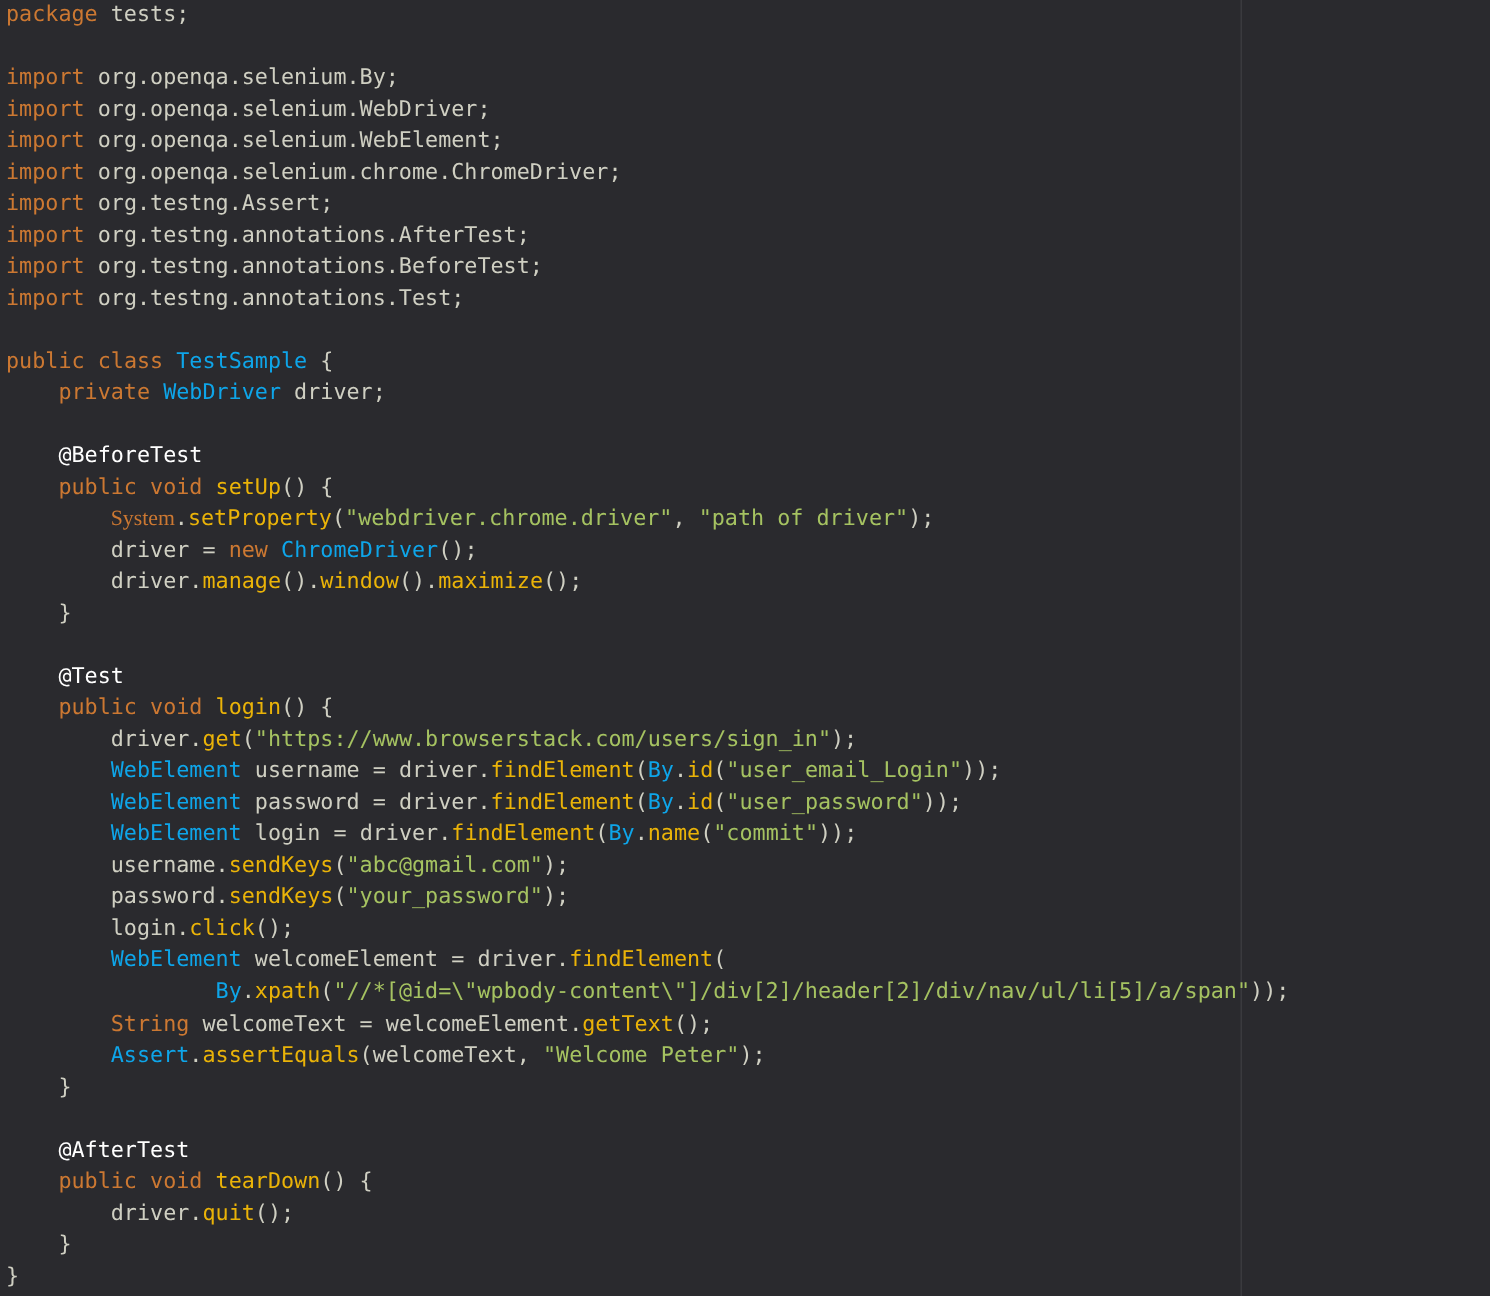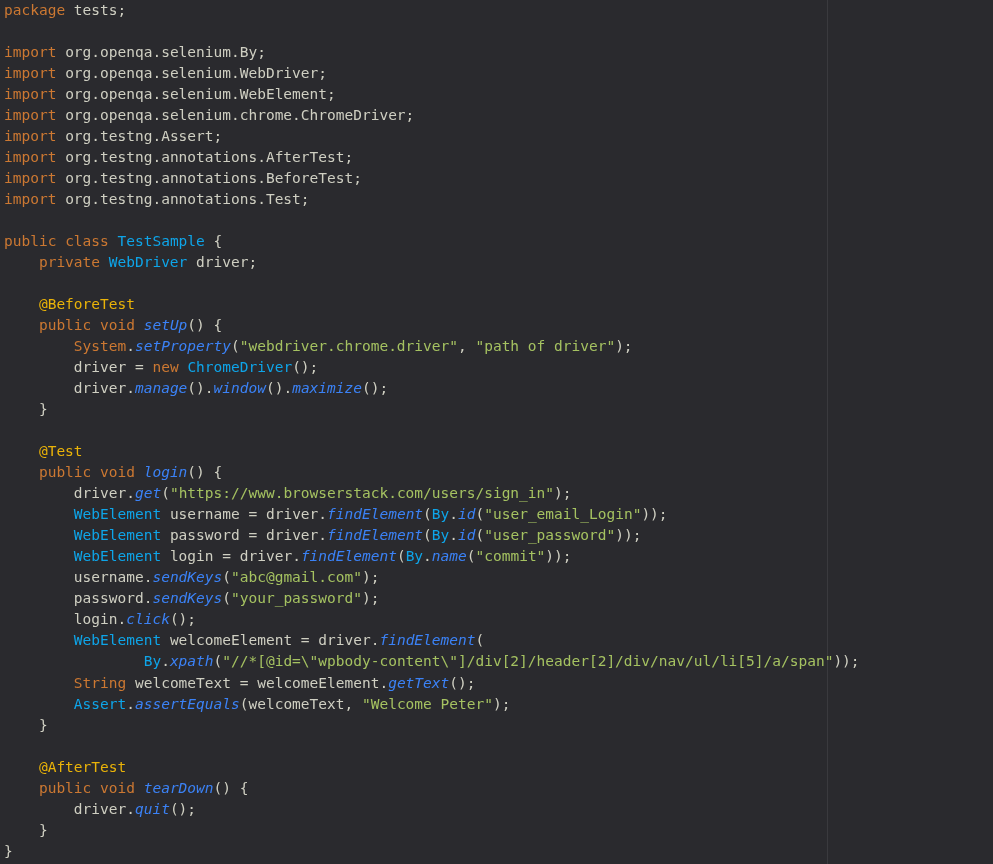--- a/index.html
+++ b/index.html
@@ -16,24 +16,24 @@
     white-space: pre;
     background: #2a2a2e;
     border-right: 1px solid #3a3a3e;
     width: 828px;
     box-sizing: border-box;
     min-height: 864px;
   }
   .line { display:block; }
   .kw       { color: #cc7832; }
   .type     { color: #0ea5e9; }
-  .annot    { color: #eab308; text-align: center; }
+  .annot    { color: #ffffff; text-align: center; }
   .ident    { color: #cfcfc2; }
-  .method   { color: #3b82f6; font-style: italic; }
+  .method   { color: #eab308; }
   .string   { color: #a5c261; }
   .punct    { color: #cfcfc2; }
-  .sys      { color: #cc7832; }
+  .sys      { color: #cc7832; font-family: Liberation Serif, serif; }
   .strtype  { color: #cc7832; text-align: center; }
 </style>
 </head>
 <body>
 
 <div class="editor" id="editor"><span class="line"><span class="kw">package</span><span class="punct"> </span><span class="ident">tests</span><span class="punct">;</span></span><span class="line">&nbsp;</span><span class="line"><span class="kw">import</span><span class="punct"> </span><span class="ident">org.openqa.selenium.By</span><span class="punct">;</span></span><span class="line"><span class="kw">import</span><span class="punct"> </span><span class="ident">org.openqa.selenium.WebDriver</span><span class="punct">;</span></span><span class="line"><span class="kw">import</span><span class="punct"> </span><span class="ident">org.openqa.selenium.WebElement</span><span class="punct">;</span></span><span class="line"><span class="kw">import</span><span class="punct"> </span><span class="ident">org.openqa.selenium.chrome.ChromeDriver</span><span class="punct">;</span></span><span class="line"><span class="kw">import</span><span class="punct"> </span><span class="ident">org.testng.Assert</span><span class="punct">;</span></span><span class="line"><span class="kw">import</span><span class="punct"> </span><span class="ident">org.testng.annotations.AfterTest</span><span class="punct">;</span></span><span class="line"><span class="kw">import</span><span class="punct"> </span><span class="ident">org.testng.annotations.BeforeTest</span><span class="punct">;</span></span><span class="line"><span class="kw">import</span><span class="punct"> </span><span class="ident">org.testng.annotations.Test</span><span class="punct">;</span></span><span class="line">&nbsp;</span><span class="line"><span class="kw">public</span><span class="punct"> </span><span class="kw">class</span><span class="punct"> </span><span class="type">TestSample</span><span class="punct"> {</span></span><span class="line"><span class="punct">    </span><span class="kw">private</span><span class="punct"> </span><span class="type">WebDriver</span><span class="punct"> </span><span class="ident">driver</span><span class="punct">;</span></span><span class="line">&nbsp;</span><span class="line"><span class="punct">    </span><span class="annot">@BeforeTest</span></span><span class="line"><span class="punct">    </span><span class="kw">public</span><span class="punct"> </span><span class="kw">void</span><span class="punct"> </span><span class="method">setUp</span><span class="punct">() {</span></span><span class="line"><span class="punct">        </span><span class="sys">System</span><span class="punct">.</span><span class="method">setProperty</span><span class="punct">(</span><span class="string">"webdriver.chrome.driver"</span><span class="punct">, </span><span class="string">"path of driver"</span><span class="punct">);</span></span><span class="line"><span class="punct">        </span><span class="ident">driver</span><span class="punct"> = </span><span class="kw">new</span><span class="punct"> </span><span class="type">ChromeDriver</span><span class="punct">();</span></span><span class="line"><span class="punct">        </span><span class="ident">driver</span><span class="punct">.</span><span class="method">manage</span><span class="punct">().</span><span class="method">window</span><span class="punct">().</span><span class="method">maximize</span><span class="punct">();</span></span><span class="line"><span class="punct">    }</span></span><span class="line">&nbsp;</span><span class="line"><span class="punct">    </span><span class="annot">@Test</span></span><span class="line"><span class="punct">    </span><span class="kw">public</span><span class="punct"> </span><span class="kw">void</span><span class="punct"> </span><span class="method">login</span><span class="punct">() {</span></span><span class="line"><span class="punct">        </span><span class="ident">driver</span><span class="punct">.</span><span class="method">get</span><span class="punct">(</span><span class="string">"https://www.browserstack.com/users/sign_in"</span><span class="punct">);</span></span><span class="line"><span class="punct">        </span><span class="type">WebElement</span><span class="punct"> </span><span class="ident">username</span><span class="punct"> = </span><span class="ident">driver</span><span class="punct">.</span><span class="method">findElement</span><span class="punct">(</span><span class="type">By</span><span class="punct">.</span><span class="method">id</span><span class="punct">(</span><span class="string">"user_email_Login"</span><span class="punct">));</span></span><span class="line"><span class="punct">        </span><span class="type">WebElement</span><span class="punct"> </span><span class="ident">password</span><span class="punct"> = </span><span class="ident">driver</span><span class="punct">.</span><span class="method">findElement</span><span class="punct">(</span><span class="type">By</span><span class="punct">.</span><span class="method">id</span><span class="punct">(</span><span class="string">"user_password"</span><span class="punct">));</span></span><span class="line"><span class="punct">        </span><span class="type">WebElement</span><span class="punct"> </span><span class="ident">login</span><span class="punct"> = </span><span class="ident">driver</span><span class="punct">.</span><span class="method">findElement</span><span class="punct">(</span><span class="type">By</span><span class="punct">.</span><span class="method">name</span><span class="punct">(</span><span class="string">"commit"</span><span class="punct">));</span></span><span class="line"><span class="punct">        </span><span class="ident">username</span><span class="punct">.</span><span class="method">sendKeys</span><span class="punct">(</span><span class="string">"abc@gmail.com"</span><span class="punct">);</span></span><span class="line"><span class="punct">        </span><span class="ident">password</span><span class="punct">.</span><span class="method">sendKeys</span><span class="punct">(</span><span class="string">"your_password"</span><span class="punct">);</span></span><span class="line"><span class="punct">        </span><span class="ident">login</span><span class="punct">.</span><span class="method">click</span><span class="punct">();</span></span><span class="line"><span class="punct">        </span><span class="type">WebElement</span><span class="punct"> </span><span class="ident">welcomeElement</span><span class="punct"> = </span><span class="ident">driver</span><span class="punct">.</span><span class="method">findElement</span><span class="punct">(</span></span><span class="line"><span class="punct">                </span><span class="type">By</span><span class="punct">.</span><span class="method">xpath</span><span class="punct">(</span><span class="string">"//*[@id=\"wpbody-content\"]/div[2]/header[2]/div/nav/ul/li[5]/a/span"</span><span class="punct">));</span></span><span class="line"><span class="punct">        </span><span class="strtype">String</span><span class="punct"> </span><span class="ident">welcomeText</span><span class="punct"> = </span><span class="ident">welcomeElement</span><span class="punct">.</span><span class="method">getText</span><span class="punct">();</span></span><span class="line"><span class="punct">        </span><span class="type">Assert</span><span class="punct">.</span><span class="method">assertEquals</span><span class="punct">(</span><span class="ident">welcomeText</span><span class="punct">, </span><span class="string">"Welcome Peter"</span><span class="punct">);</span></span><span class="line"><span class="punct">    }</span></span><span class="line">&nbsp;</span><span class="line"><span class="punct">    </span><span class="annot">@AfterTest</span></span><span class="line"><span class="punct">    </span><span class="kw">public</span><span class="punct"> </span><span class="kw">void</span><span class="punct"> </span><span class="method">tearDown</span><span class="punct">() {</span></span><span class="line"><span class="punct">        </span><span class="ident">driver</span><span class="punct">.</span><span class="method">quit</span><span class="punct">();</span></span><span class="line"><span class="punct">    }</span></span><span class="line"><span class="punct">}</span></span></div>
 
 </body></html>

